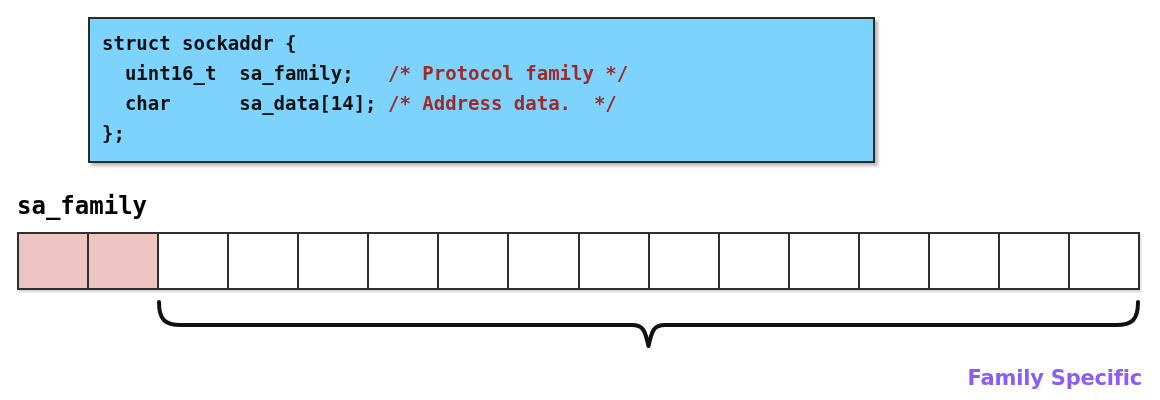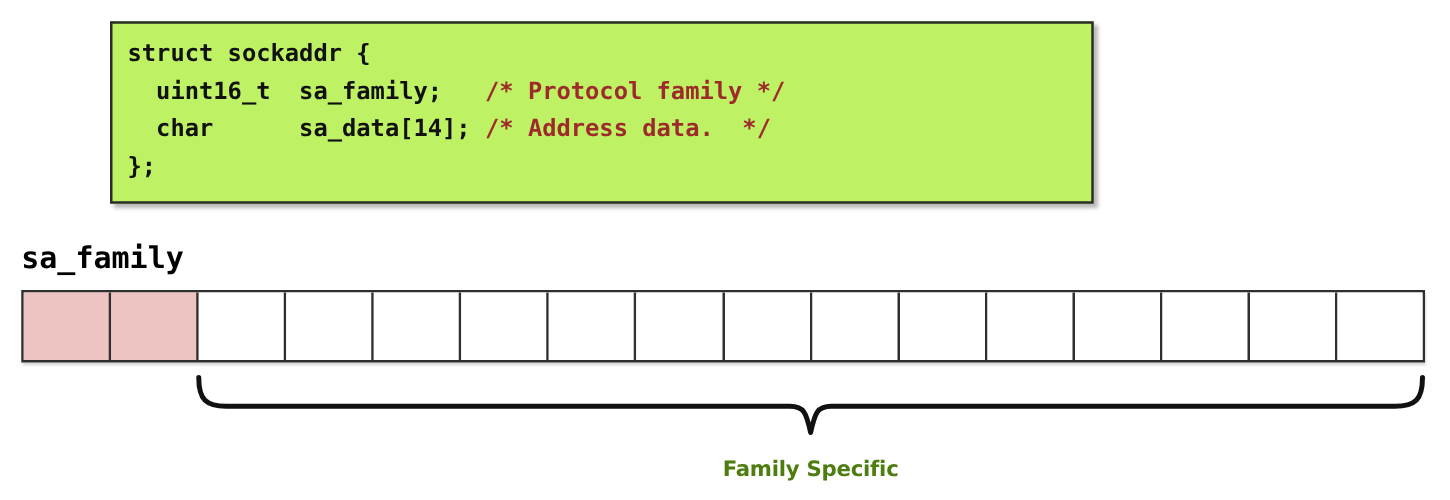--- a/index.html
+++ b/index.html
@@ -16,21 +16,21 @@
   }
 
   
   #code-box {
     position: absolute;
     left: 88px;
     top: 17px;
     width: 787px;
     height: 146px;
     box-sizing: border-box;
-    background: #bef264;
+    background: #7dd3fc;
     border: 2px solid #2b2b27;
     box-shadow: 3px 3px 3px rgba(0,0,0,0.28);
   }
   #code-lines {
     position: absolute;
     left: 12px;
     top: 9px;
     font-family: "DejaVu Sans Mono", "Liberation Mono", monospace;
     font-weight: bold;
     font-size: 19px;
@@ -85,25 +85,25 @@
     width: 987px;
     height: 48px;
   }
   #brace-wrap svg { display: block; width: 100%; height: 100%; }
 
   #family-specific-caption {
     position: absolute;
     left: 155px;
     top: 366px;
     width: 987px;
-    text-align: center;
+    text-align: right;
     font-family: "DejaVu Sans", "Liberation Sans", sans-serif;
     font-weight: bold;
-    font-size: 17px;
-    color: #4d7c0f;
+    font-size: 21px;
+    color: #8b5cf6;
     letter-spacing: -0.2px;
   }
 </style>
 </head>
 <body>
 
 <div id="code-box">
   <div id="code-lines"><div class="code-line"><span class="code-decl">struct sockaddr {</span></div><div class="code-line"><span class="code-decl">  uint16_t  sa_family;   </span><span class="code-comment">/* Protocol family */</span></div><div class="code-line"><span class="code-decl">  char      sa_data[14]; </span><span class="code-comment">/* Address data.  */</span></div><div class="code-line"><span class="code-decl">};</span></div></div>
 </div>
 

